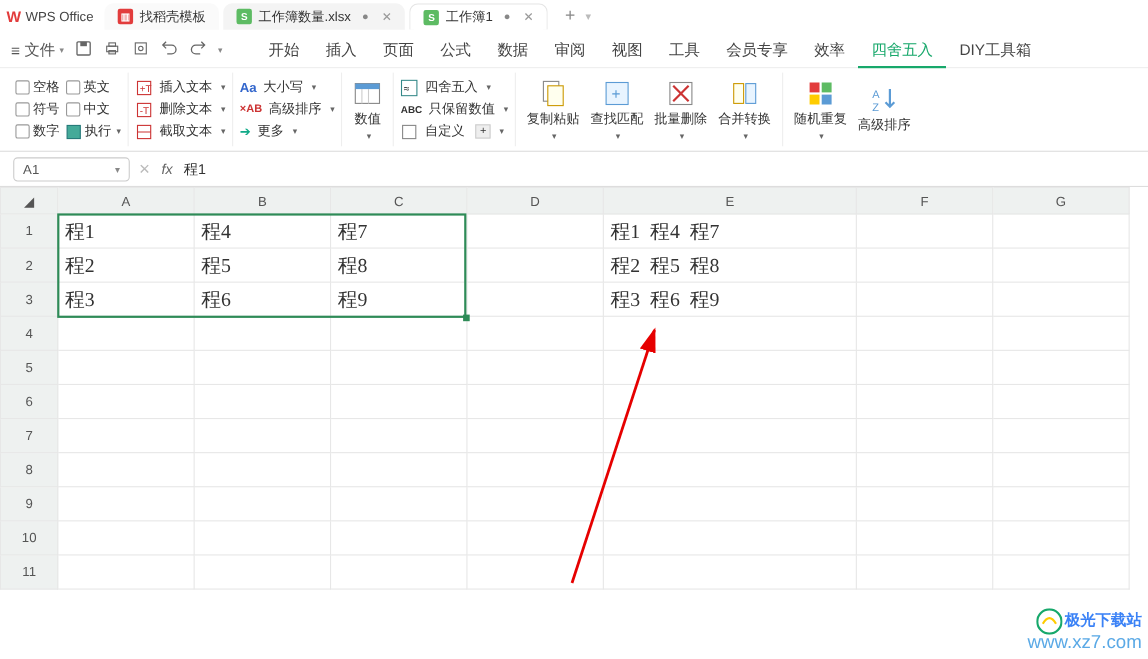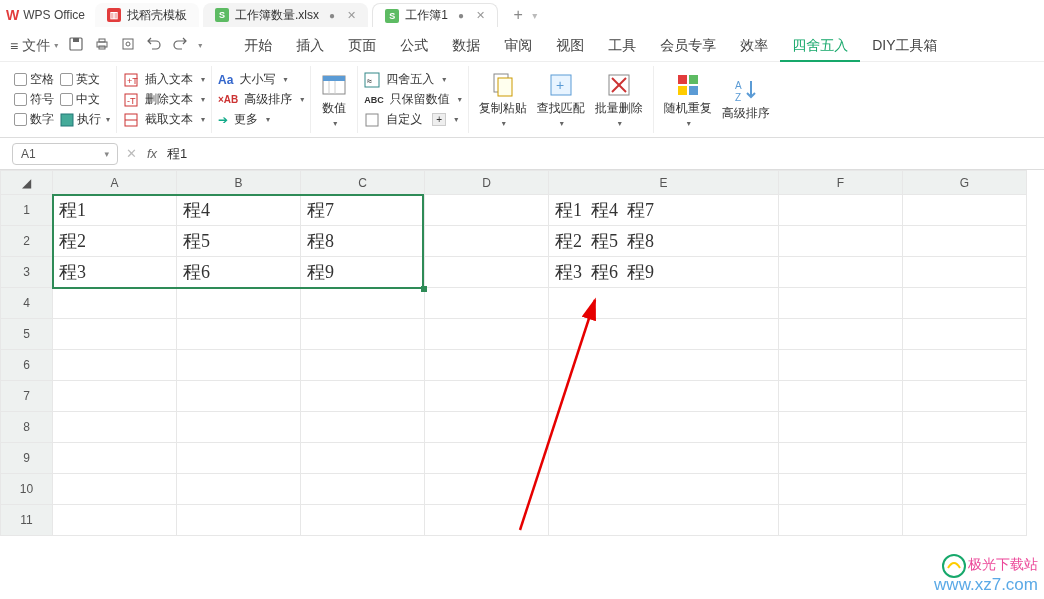--- a/index.html
+++ b/index.html
@@ -49,21 +49,21 @@
 .colh { width:124px; }
 .celltxt { font-size:18px; font-family:SimSun,serif; }
 .e-merged { font-size:18px; font-family:Liberation Serif, serif; white-space:pre; }
 
 .sel-border { position:absolute; border:2px solid #2e8b57; pointer-events:none; }
 .sel-handle { position:absolute; width:6px; height:6px; background:#2e8b57; pointer-events:none; }
 
 .arrow { position:absolute; pointer-events:none; }
 
 .watermark { position:absolute; right:6px; bottom:6px; text-align:right; font-size:11px; line-height:14px; }
-.watermark .t1 { color:#ec4899; font-weight:normal; font-size:14px;}
+.watermark .t1 { color:#3b82f6; font-weight:bold; font-size:14px;}
 .watermark .t2 { color:#5aa9e6; font-size:17px;text-align:center; }
 .wm-ico { width:24px; height:24px; display:inline-block; vertical-align:middle; margin-right:2px;}
 </style>
 </head>
 <body>
 
 <div class="titlebar">
   <span class="logo-w">W</span>
   <span class="logo-text">WPS Office</span>
 
@@ -260,20 +260,27 @@
         <span>查找匹配</span>
       </div>
     <div class="big-ico dd">
         <svg class="svgbox" viewBox="0 0 26 26">
           <rect x="3" y="3" width="20" height="20" fill="#fff" stroke="#888"></rect>
           <line x1="6" y1="6" x2="20" y2="20" stroke="#c33" stroke-width="2"></line>
           <line x1="20" y1="6" x2="6" y2="20" stroke="#c33" stroke-width="2"></line>
         </svg>
         <span>批量删除</span>
       </div>
+    <div class="big-ico dd">
+        <svg class="svgbox" viewBox="0 0 26 26">
+          <rect x="3" y="4" width="9" height="18" fill="#ffe" stroke="#c90"></rect>
+          <rect x="14" y="4" width="9" height="18" fill="#e8f4ff" stroke="#5b9bd5"></rect>
+        </svg>
+        <span>合并转换</span>
+      </div>
   </div>
 
   <div class="rgroup" style="flex-direction:row;align-items:center;gap:2px">
     <div class="big-ico dd">
         <svg class="svgbox" viewBox="0 0 26 26">
           <rect x="3" y="3" width="9" height="9" fill="#e23c3c"></rect>
           <rect x="14" y="3" width="9" height="9" fill="#5dbb63"></rect>
           <rect x="3" y="14" width="9" height="9" fill="#ffcc00"></rect>
           <rect x="14" y="14" width="9" height="9" fill="#5b9bd5"></rect>
         </svg>

